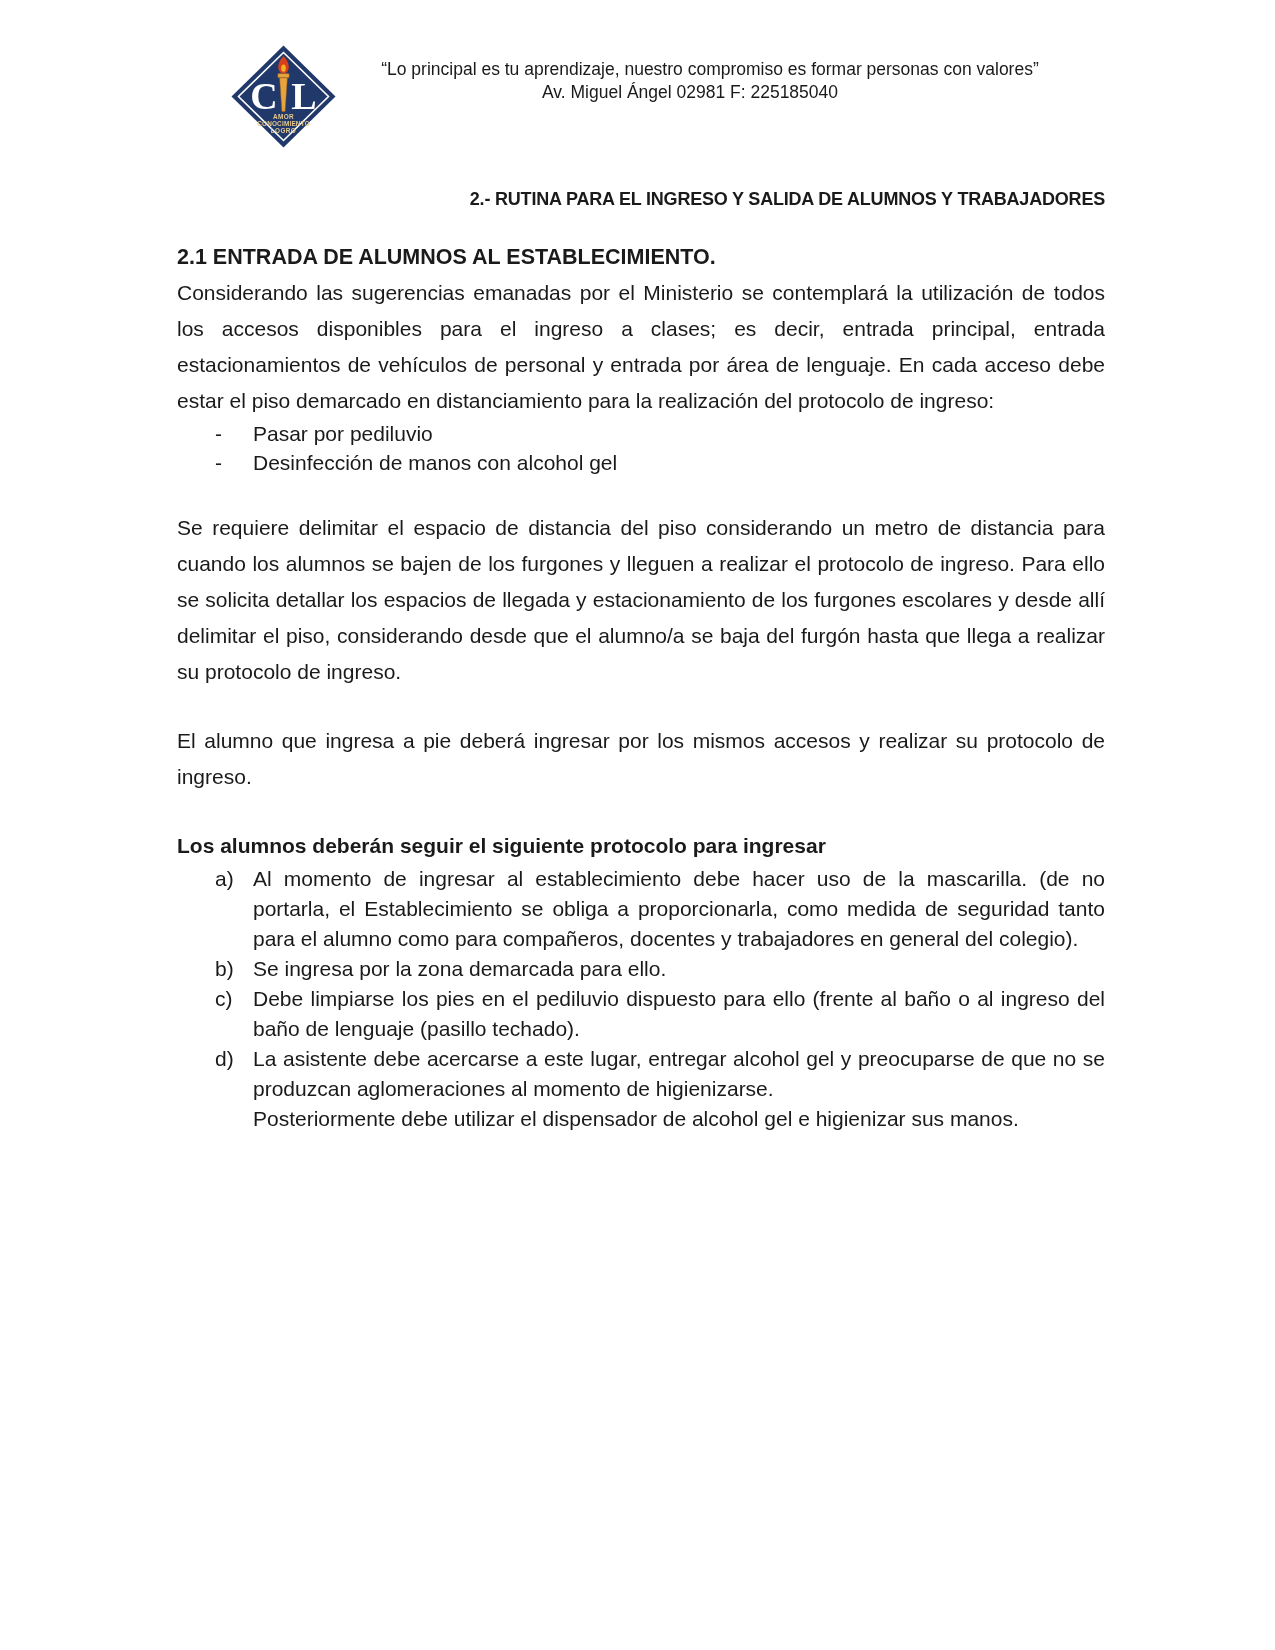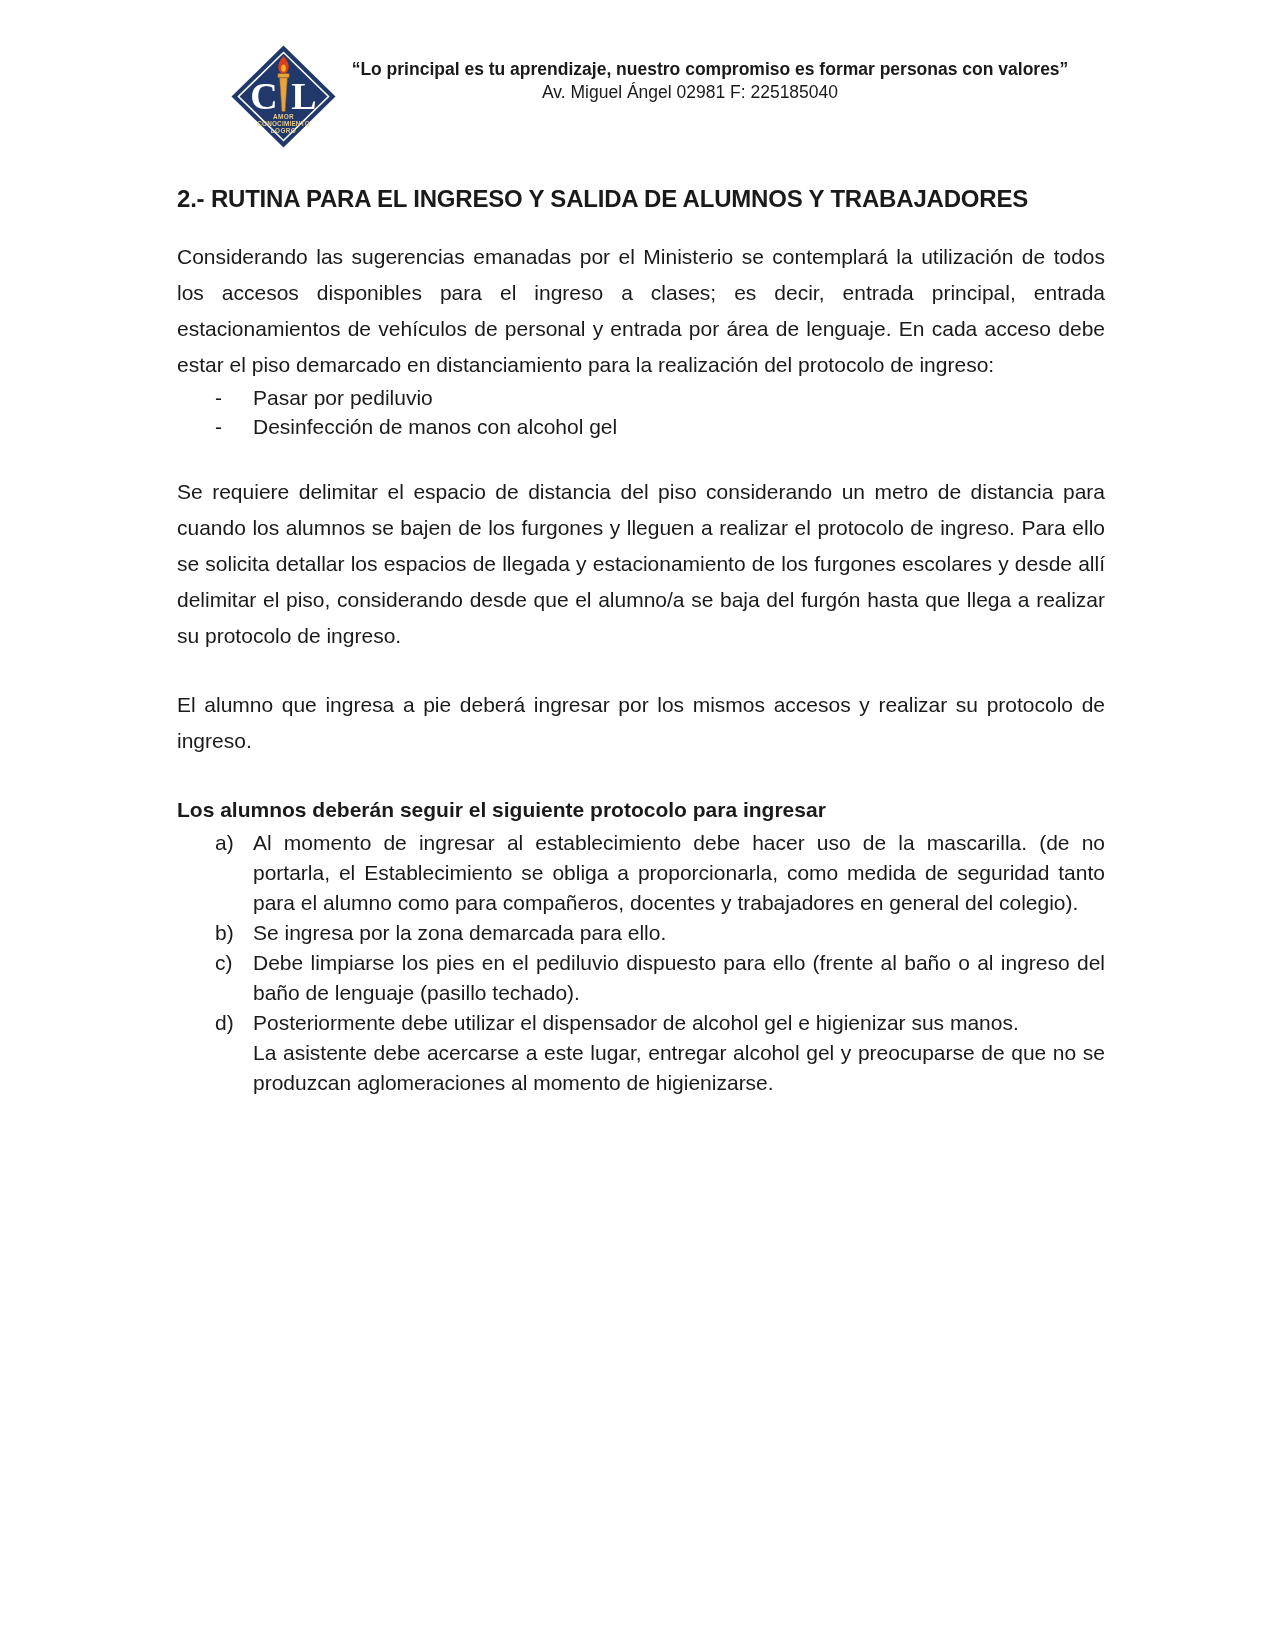--- a/index.html
+++ b/index.html
@@ -23,37 +23,37 @@
   .header-text {
     position: absolute;
     left: 280px;
     top: 58px;
     width: 820px;
     text-align: center;
     line-height: 23px;
     font-size: 17.5px;
   }
   .school-name { font-weight: 700; }
-  .slogan { font-weight: 700; margin-left: 40px; }
+  .slogan { font-weight: 400; margin-left: 40px; }
   .address { font-weight: 400; }
 
   
   .doc {
     position: absolute;
     left: 177px;
     top: 181px;
     width: 928px;
     font-size: 21px;
     line-height: 36px;
     text-align: justify;
   }
   .section-title {
-    font-size: 24px;
+    font-size: 18px;
     font-weight: 700;
-    text-align: left;
+    text-align: right;
     letter-spacing: -0.2px;
     margin: 0 0 22px 0;
   }
   .subsection-title {
     font-size: 21.5px;
     font-weight: 700;
     text-align: left;
     margin: 0;
   }
   .para { margin: 0 0 33px 0; }
@@ -97,20 +97,21 @@
     <div class="header-text">
       <div class="slogan">“Lo principal es tu aprendizaje, nuestro compromiso es formar personas con valores”</div>
       <div class="address">Av. Miguel Ángel 02981 F: 225185040</div>
     </div>
   </div>
 
   <div class="doc">
 
     <h1 class="section-title">2.- RUTINA PARA EL INGRESO Y SALIDA DE ALUMNOS Y TRABAJADORES</h1>
 
+    <h2 class="subsection-title">2.1 ENTRADA DE ALUMNOS AL ESTABLECIMIENTO.</h2>
 
     <p class="para para-no-gap">Considerando las sugerencias emanadas por el Ministerio se contemplará la utilización de todos los accesos disponibles para el ingreso a clases; es decir, entrada principal, entrada estacionamientos de vehículos de personal y entrada por área de lenguaje. En cada acceso debe estar el piso demarcado en distanciamiento para la realización del protocolo de ingreso:</p>
 
     <div class="dash-list">
       <div class="dash-item">
         <span class="li-marker">-</span>
         <span class="li-text">Pasar por pediluvio</span>
       </div>
       <div class="dash-item">
         <span class="li-marker">-</span>
@@ -136,20 +137,20 @@
         <span class="li-marker">b)</span>
         <span class="li-text">Se ingresa por la zona demarcada para ello.</span>
       </div>
       <div class="letter-item">
         <span class="li-marker">c)</span>
         <span class="li-text">Debe limpiarse los pies en el pediluvio dispuesto para ello (frente al baño o al ingreso del baño de lenguaje (pasillo techado).</span>
       </div>
       <div class="letter-item">
         <span class="li-marker">d)</span>
         <span class="li-text">
+          <span class="li-line">La asistente debe acercarse a este lugar, entregar alcohol gel y preocuparse de que no se produzcan aglomeraciones al momento de higienizarse.</span>
           <span class="li-line">Posteriormente debe utilizar el dispensador de alcohol gel e higienizar sus manos.</span>
-          <span class="li-line">La asistente debe acercarse a este lugar, entregar alcohol gel y preocuparse de que no se produzcan aglomeraciones al momento de higienizarse.</span>
         </span>
       </div>
     </div>
 
   </div>
 </div>
 
 </body></html>

